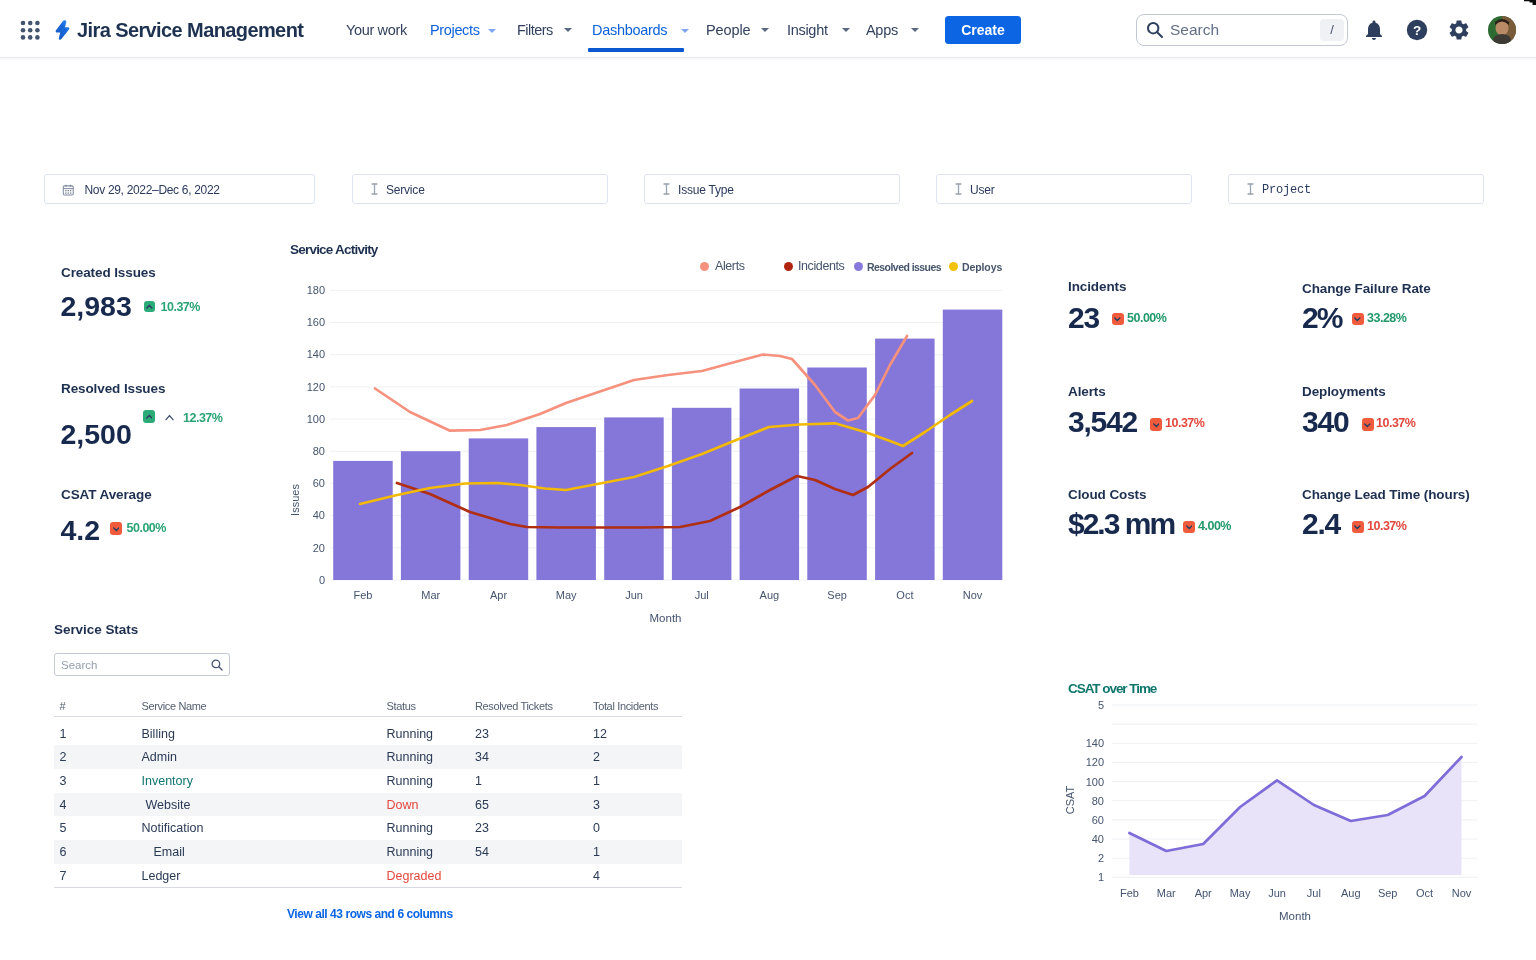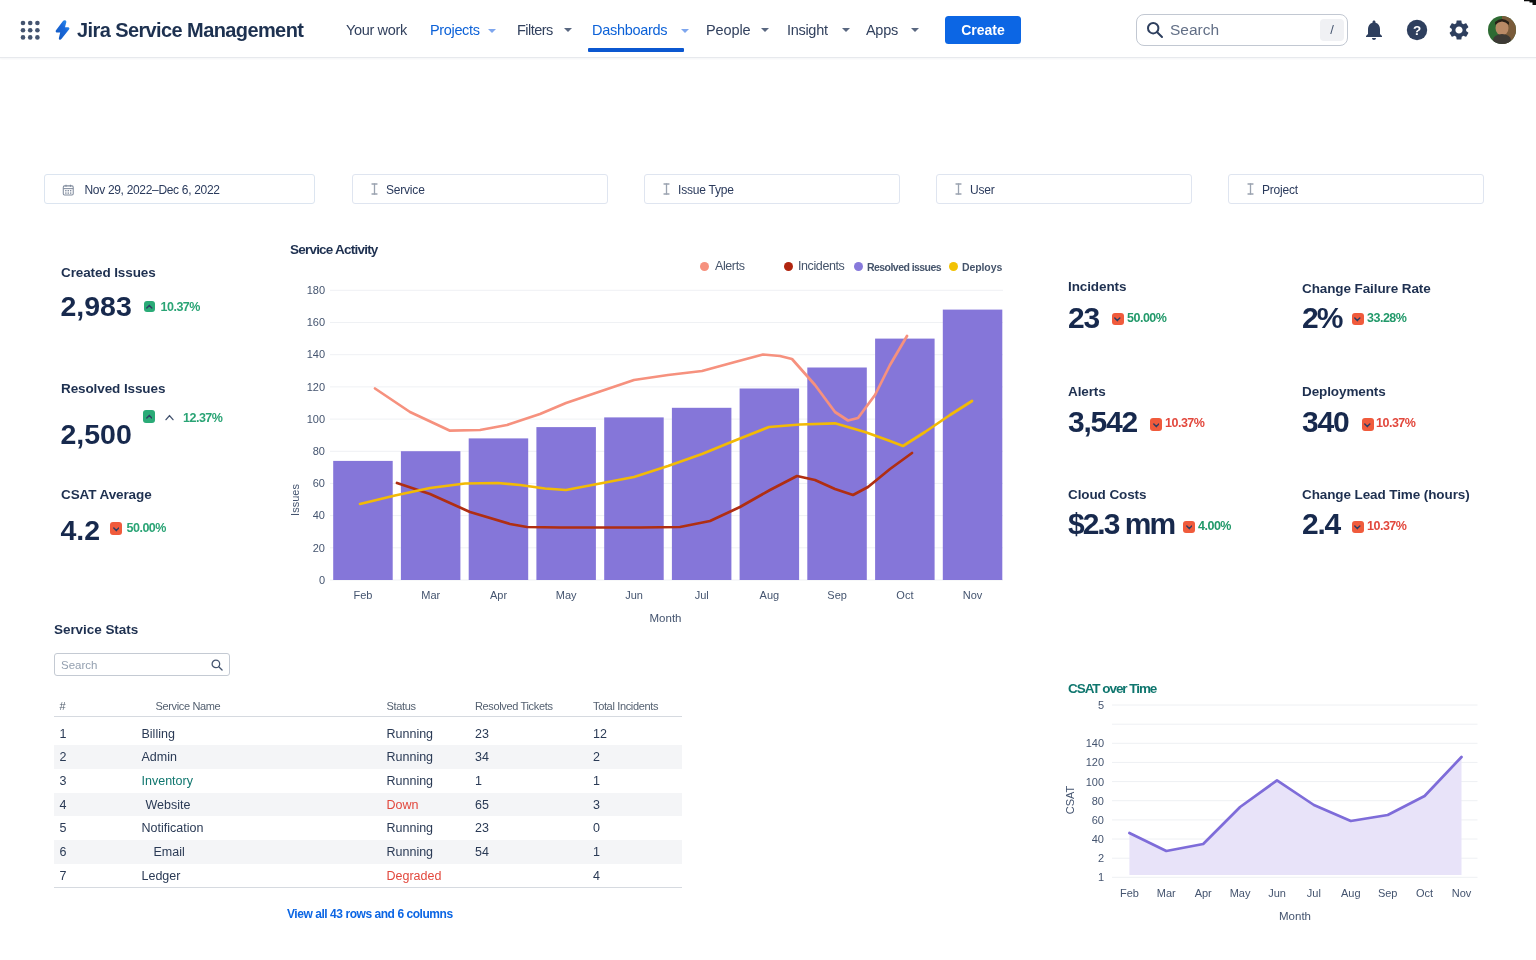--- a/index.html
+++ b/index.html
@@ -155,21 +155,21 @@
       </g>
     </svg>
   <div class="abs" style="left:970px;top:183px;font-size:12px;letter-spacing:-0.2px;color:#2a3a5c;">User</div>
   <svg class="abs" style="left:1247px;top:183px" width="7" height="12" viewBox="0 0 7 12">
       <g stroke="#9aa3b0" stroke-width="1.3" stroke-linecap="round">
         <line x1="1" y1="1" x2="6" y2="1"></line>
         <line x1="1" y1="11" x2="6" y2="11"></line>
         <line x1="3.5" y1="1" x2="3.5" y2="11"></line>
       </g>
     </svg>
-  <div class="abs" style="left:1262px;top:183px;font-size:12px;letter-spacing:-0.2px;color:#2a3a5c;">Project</div>
+  <div class="abs" style="left:1262px;top:183px;font-size:12px;letter-spacing:-0.2px;color:#2a3a5c;font-family:Liberation Mono, monospace;">Project</div>
 
   <div class="abs" style="left:61px;top:265px;font-size:13.5px;font-weight:700;letter-spacing:-0.1px;color:#1e3050;">Created Issues</div>
   <div class="abs" style="left:60.5px;top:290px;font-size:28.5px;font-weight:700;letter-spacing:0px;color:#17294d;">2,983</div>
   <div class="abs" style="left:144px;top:300.5px;width:11px;height:11px;background:#2aab77;border-radius:3px;"></div>
   <svg class="abs" style="left:146.2px;top:303.5px" width="6.6" height="5" viewBox="0 0 6.6 5">
       <path d="M0.8 4 L3.3 1.4 L5.8 4" fill="none" stroke="#2f3e63" stroke-width="1.5" stroke-linecap="round" stroke-linejoin="round"></path>
     </svg>
   <div class="abs" style="left:160.5px;top:299.5px;font-size:12.5px;font-weight:700;letter-spacing:-0.5px;color:#2aa475;">10.37%</div>
 
   <div class="abs" style="left:61px;top:381px;font-size:13.5px;font-weight:700;letter-spacing:-0.1px;color:#1e3050;">Resolved Issues</div>
@@ -312,21 +312,21 @@
   <svg class="abs" style="left:211px;top:659px" width="12" height="12" viewBox="0 0 13 13">
       <circle cx="5.3" cy="5.3" r="4.1" fill="none" stroke="#44546f" stroke-width="1.4"></circle>
       <line x1="8.4" y1="8.4" x2="12" y2="12" stroke="#44546f" stroke-width="1.4" stroke-linecap="round"></line>
     </svg>
 
   <div class="abs" style="left:54px;top:745.2px;width:628px;height:23.7px;background:#f4f5f7;"></div>
   <div class="abs" style="left:54px;top:792.7px;width:628px;height:23.7px;background:#f4f5f7;"></div>
   <div class="abs" style="left:54px;top:840.2px;width:628px;height:23.7px;background:#f4f5f7;"></div>
 
   <div class="abs" style="left:59.5px;top:700px;font-size:11px;letter-spacing:-0.35px;color:#546070;">#</div>
-  <div class="abs" style="left:141.5px;top:700px;font-size:11px;letter-spacing:-0.35px;color:#546070;margin-left:14px;">Service Name</div>
+  <div class="abs" style="left:141.5px;top:700px;font-size:11px;letter-spacing:-0.35px;color:#546070;">Service Name</div>
   <div class="abs" style="left:386.5px;top:700px;font-size:11px;letter-spacing:-0.35px;color:#546070;">Status</div>
   <div class="abs" style="left:475px;top:700px;font-size:11px;letter-spacing:-0.35px;color:#546070;">Resolved Tickets</div>
   <div class="abs" style="left:593px;top:700px;font-size:11px;letter-spacing:-0.35px;color:#546070;">Total Incidents</div>
   <div class="abs" style="left:54px;top:716px;width:628px;height:1px;background:#d6dae0;"></div>
   <div class="abs" style="left:54px;top:887px;width:628px;height:1px;background:#d6dae0;"></div>
 
   <div class="abs" style="left:59.5px;top:726.5px;font-size:12.5px;color:#2a3a55;">1</div>
   <div class="abs" style="left:141.5px;top:726.5px;font-size:12.5px;color:#2a3a55;">Billing</div>
   <div class="abs" style="left:386.5px;top:726.5px;font-size:12.5px;color:#2a3a55;">Running</div>
   <div class="abs" style="left:475px;top:726.5px;font-size:12.5px;color:#2a3a55;">23</div>

